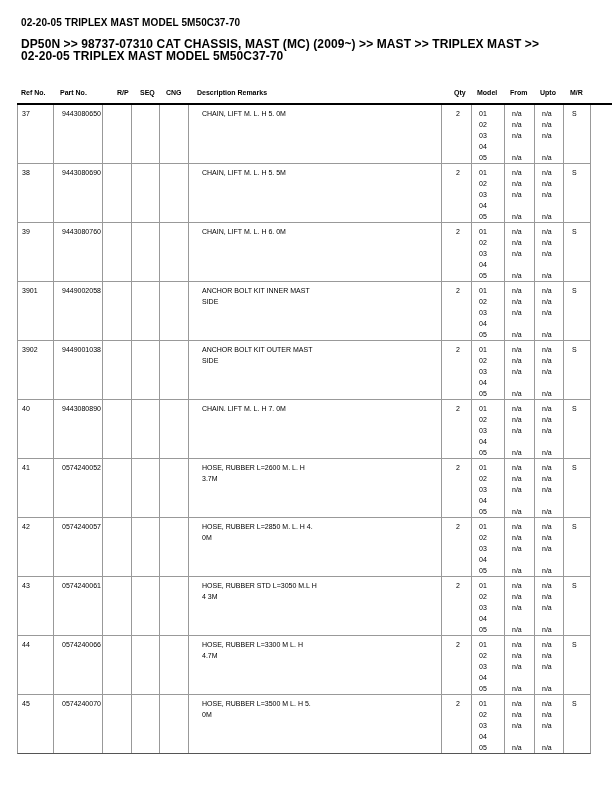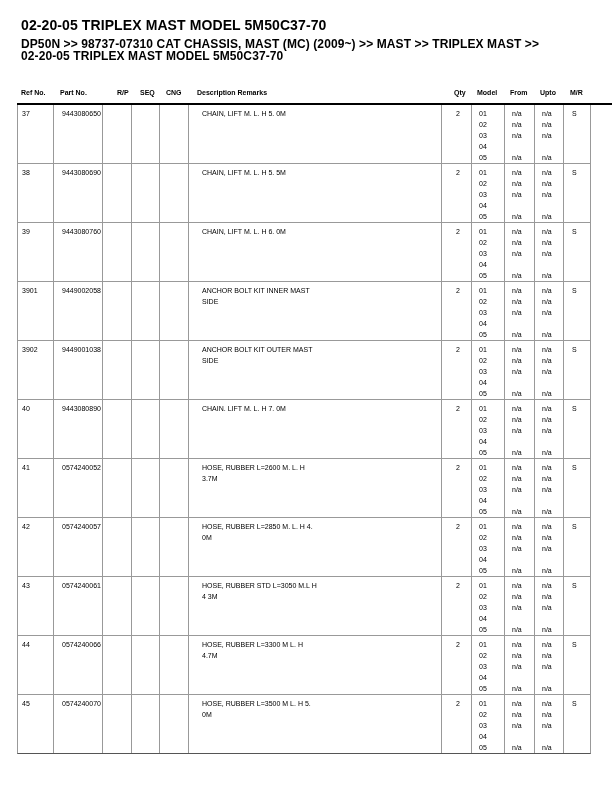--- a/index.html
+++ b/index.html
@@ -3,21 +3,21 @@
 <meta charset="utf-8">
 <style>
   html,body { margin:0; padding:0; }
   body {
     width:612px; height:792px; background:#ffffff; position:relative;
     font-family:"Liberation Sans", sans-serif; color:#000;
     -webkit-font-smoothing:antialiased;
   }
   .title {
     position:absolute; left:21px; top:17px;
-    font-size:14px; font-weight:bold; letter-spacing:0.1px;
+    font-size:10px; font-weight:bold; letter-spacing:0.1px;
   }
   .breadcrumb {
     position:absolute; left:21px; top:39px; width:535px;
     font-size:12px; font-weight:bold; line-height:11.5px; letter-spacing:0.1px;
   }
   .thead {
     position:absolute; left:17px; top:88px; width:572px;
     display:grid;
     grid-template-columns:35px 49px 29px 28px 29px 253px 30px 33px 30px 29px 27px;
     font-size:7px; font-weight:bold; line-height:9px;

